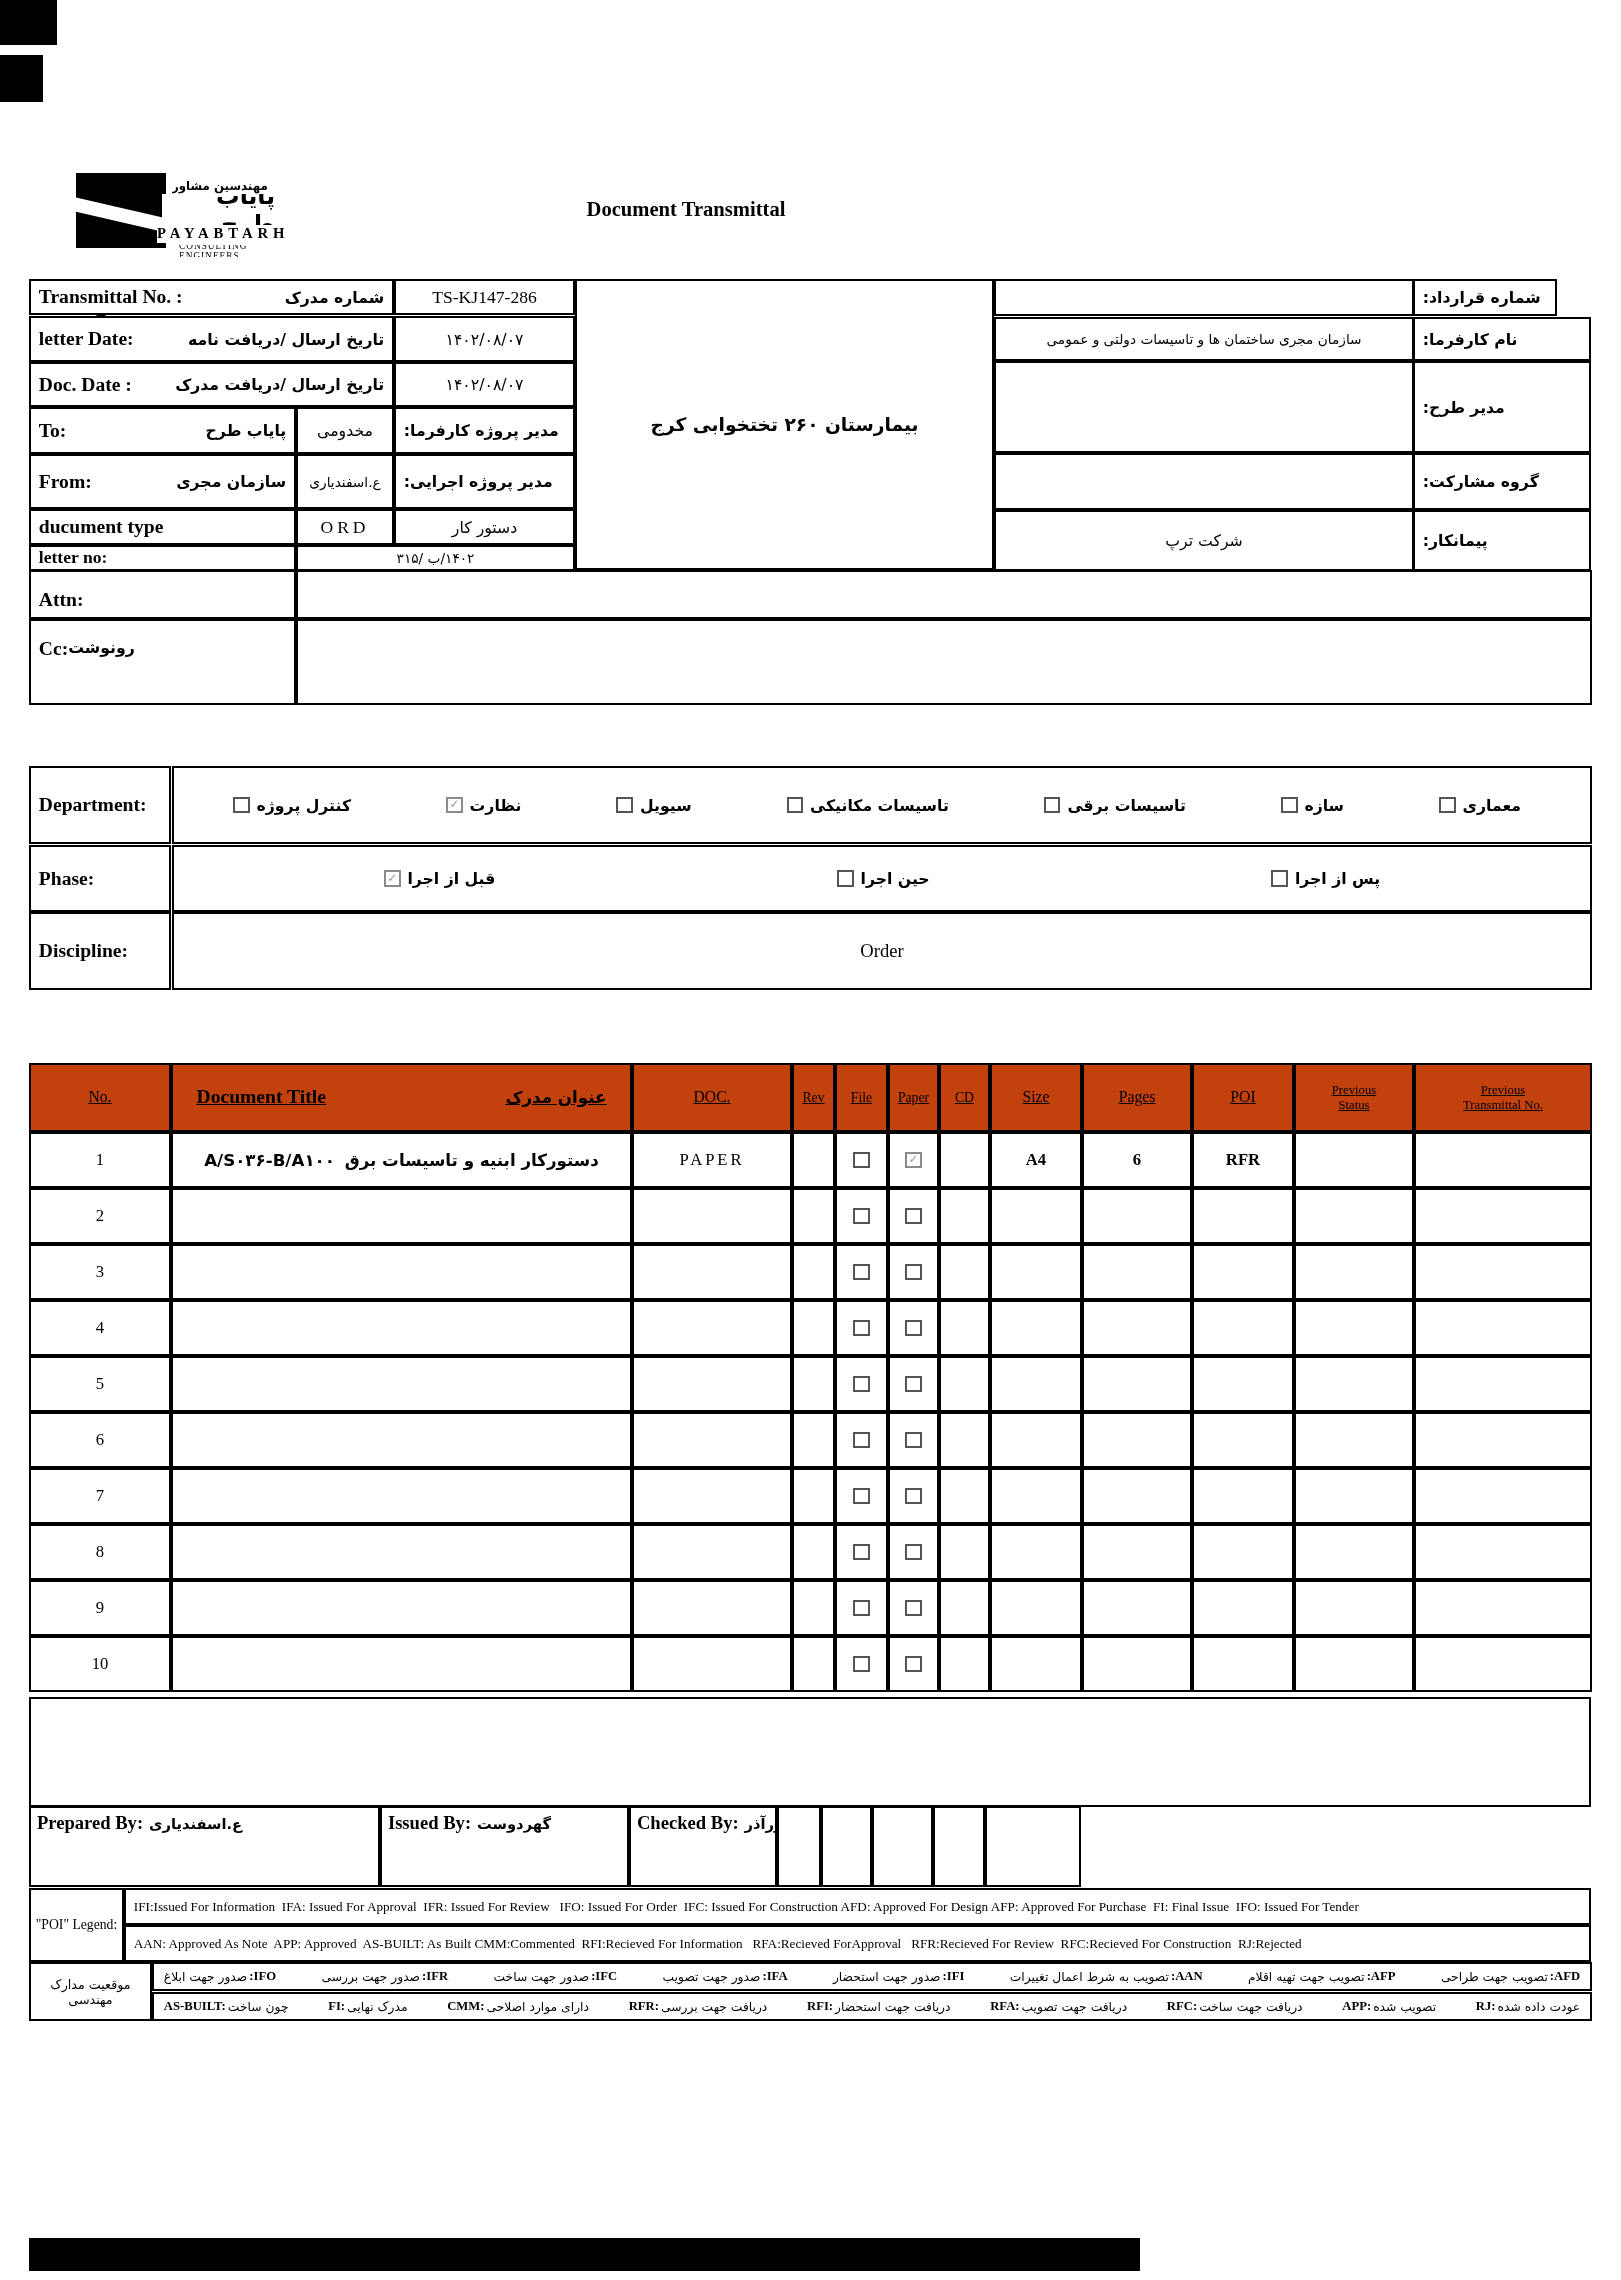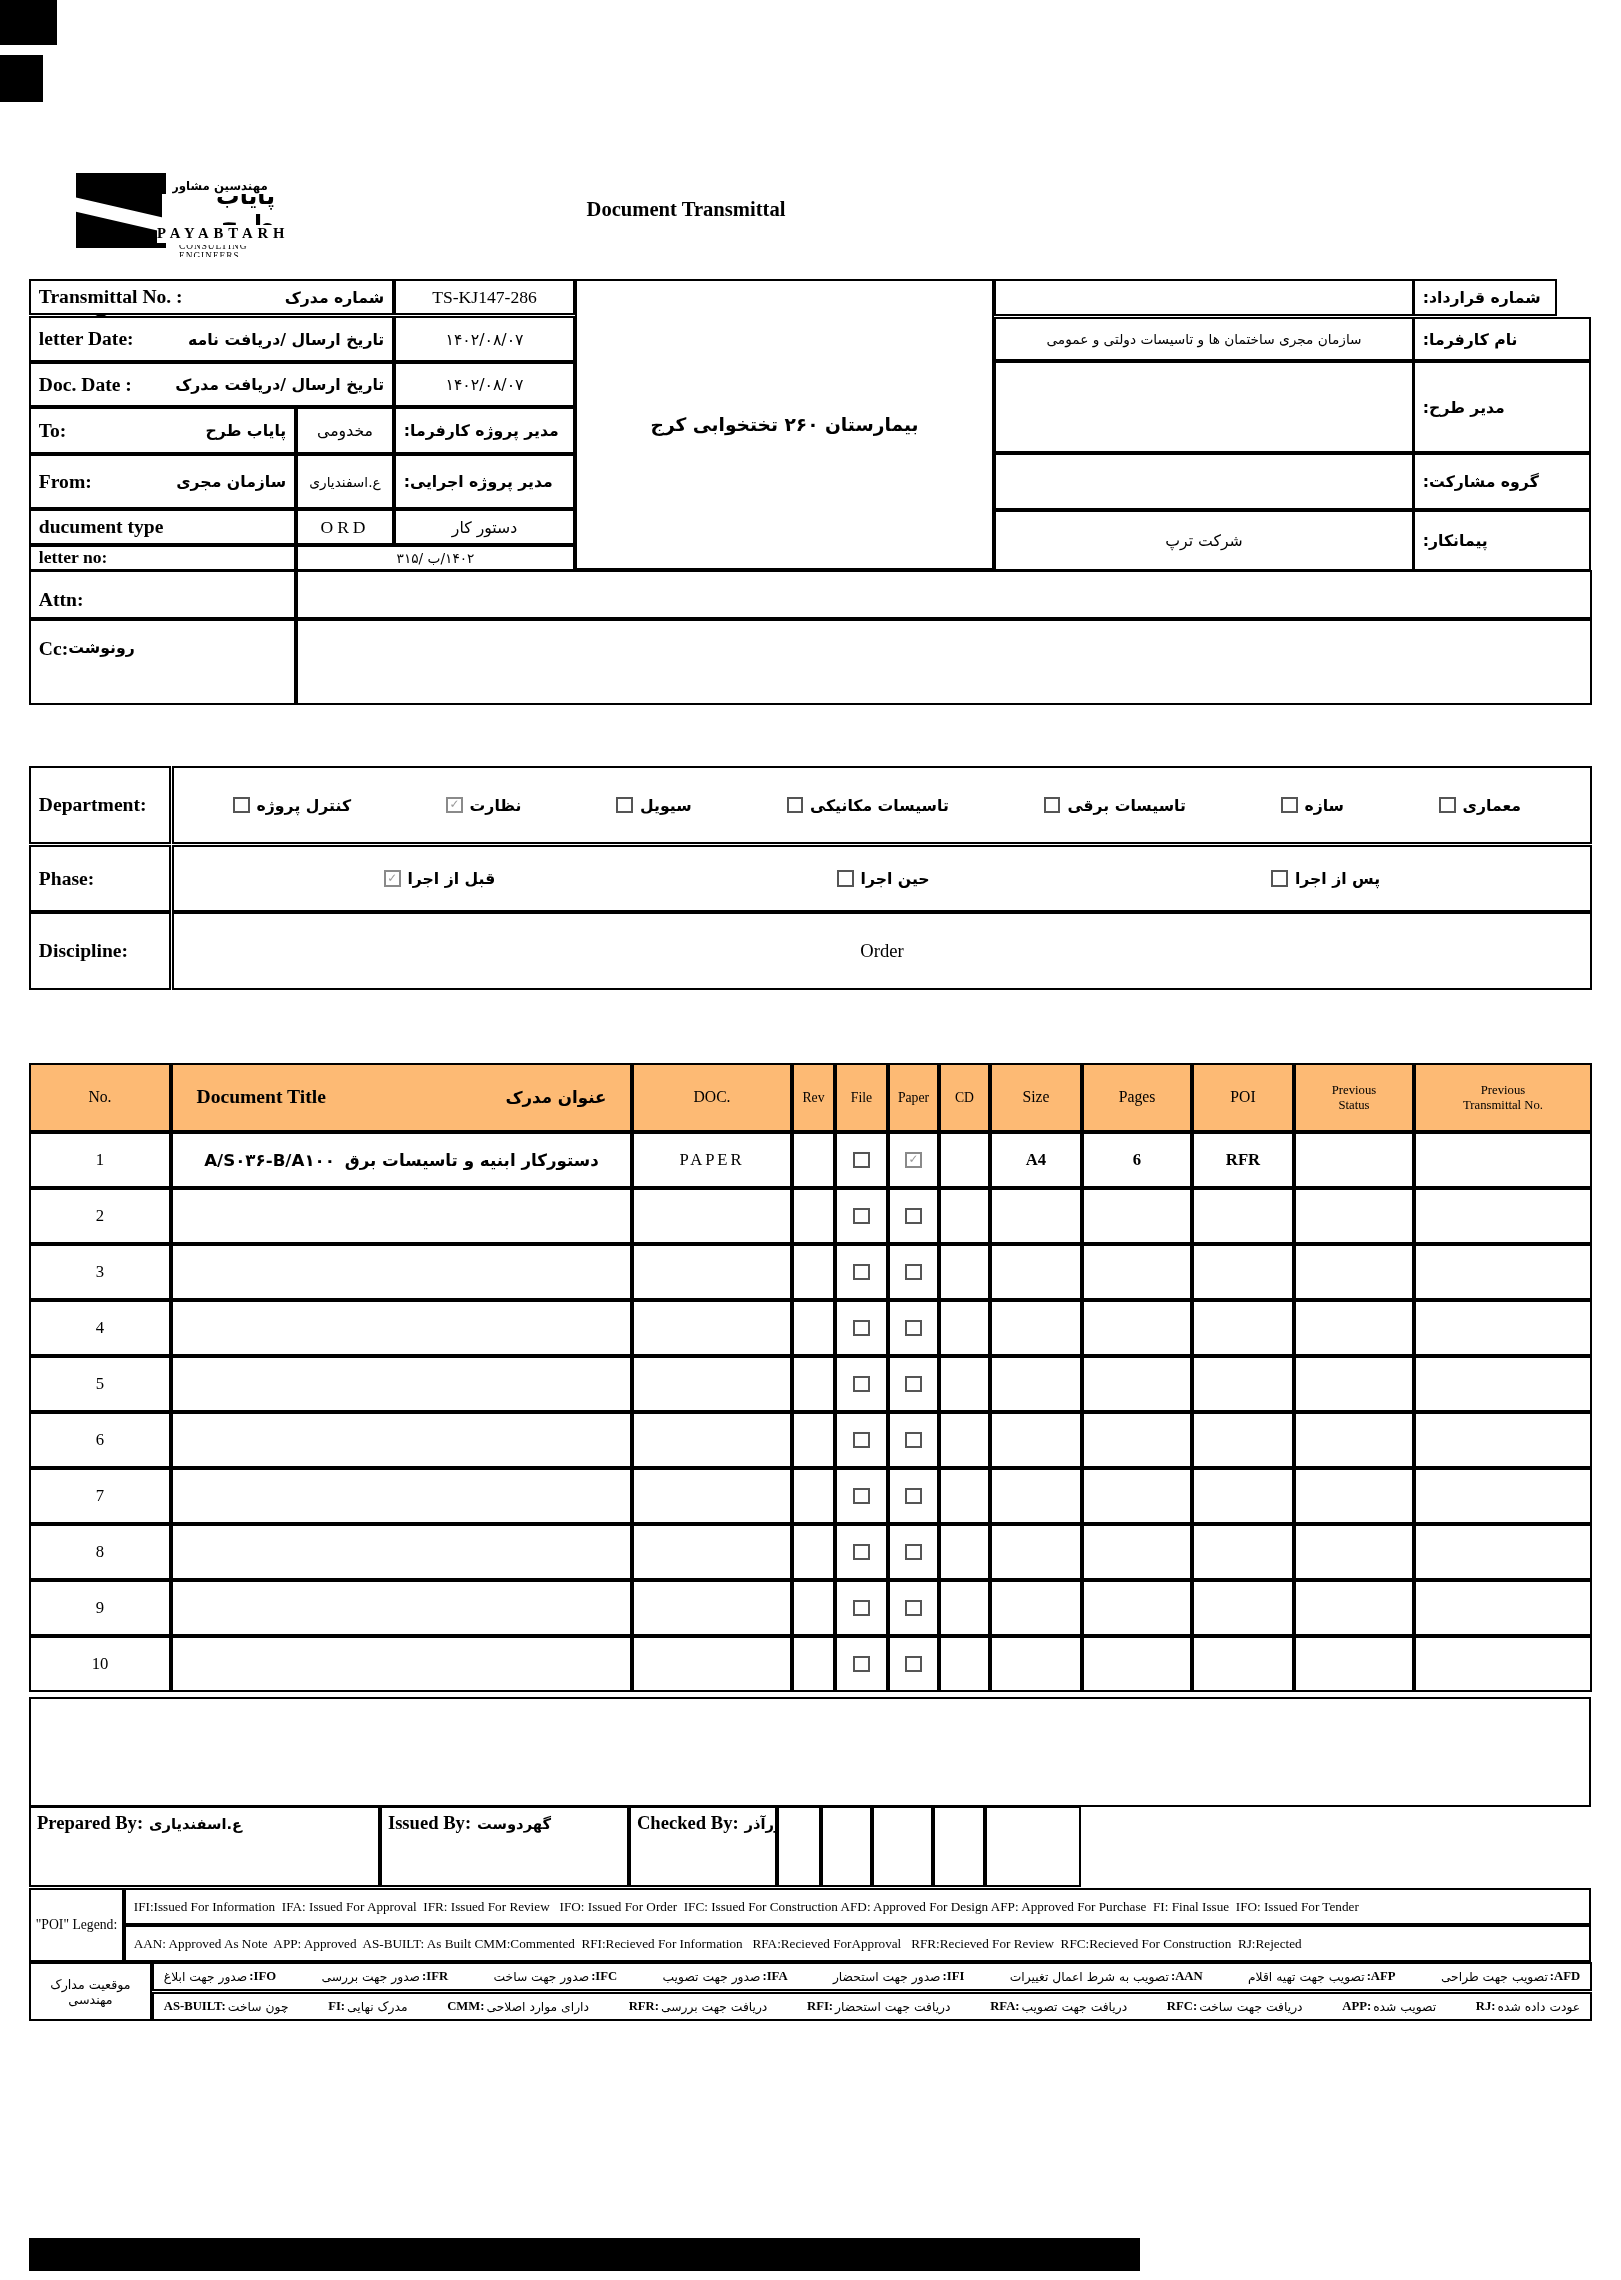--- a/index.html
+++ b/index.html
@@ -29,21 +29,21 @@
   .opt{display:inline-flex;align-items:center;gap:6.9px;direction:ltr;white-space:nowrap;}
   .olb{font-weight:bold;font-size:15.7px;}
   
   .optrow{justify-content:space-between;flex-direction:row-reverse;padding:0 69px 0 59px;}
   .phrow{justify-content:space-around;flex-direction:row-reverse;padding:0 39px;}
   
   #docgrid{position:absolute;left:29px;top:1063px;display:grid;
     grid-template-columns:142px 461px 160px 43px 53px 51px 51px 92px 110px 102px 120px 178px;
     grid-template-rows:69px repeat(10,56px);}
   .g{border:2px solid #000;box-sizing:border-box;display:flex;align-items:center;justify-content:center;overflow:hidden;background:#fff;font-size:16.7px;}
-  .gh{background:#fdba74;font-family:"Liberation Serif",serif;font-size:15.7px;text-align:right;line-height:1.15;}
+  .gh{background:#c2410c;font-family:"Liberation Serif",serif;font-size:15.7px;text-align:right;line-height:1.15;text-decoration:underline;}
   .titlehead{justify-content:space-between;padding:0 23.5px;}
   .titlecell{gap:9.8px;direction:ltr;}
   .serif{font-family:"Liberation Serif",serif;}
   .sp{letter-spacing:2.9px;}
   
   #sigrow{position:absolute;left:29px;top:1806px;width:1562px;height:81px;display:flex;}
   .sg{box-sizing:border-box;border:2px solid #000;display:flex;align-items:flex-start;gap:5.9px;padding:3.9px 5.9px;flex:none;background:#fff;overflow:hidden;text-align:right;}
   .sglb{font-family:"Liberation Serif",serif;font-weight:bold;font-size:18.6px;white-space:nowrap;}
   .sgnm{font-family:"DejaVu Sans",sans-serif;font-weight:bold;font-size:14.7px;direction:rtl;padding-top:2.9px;white-space:nowrap;}
   

